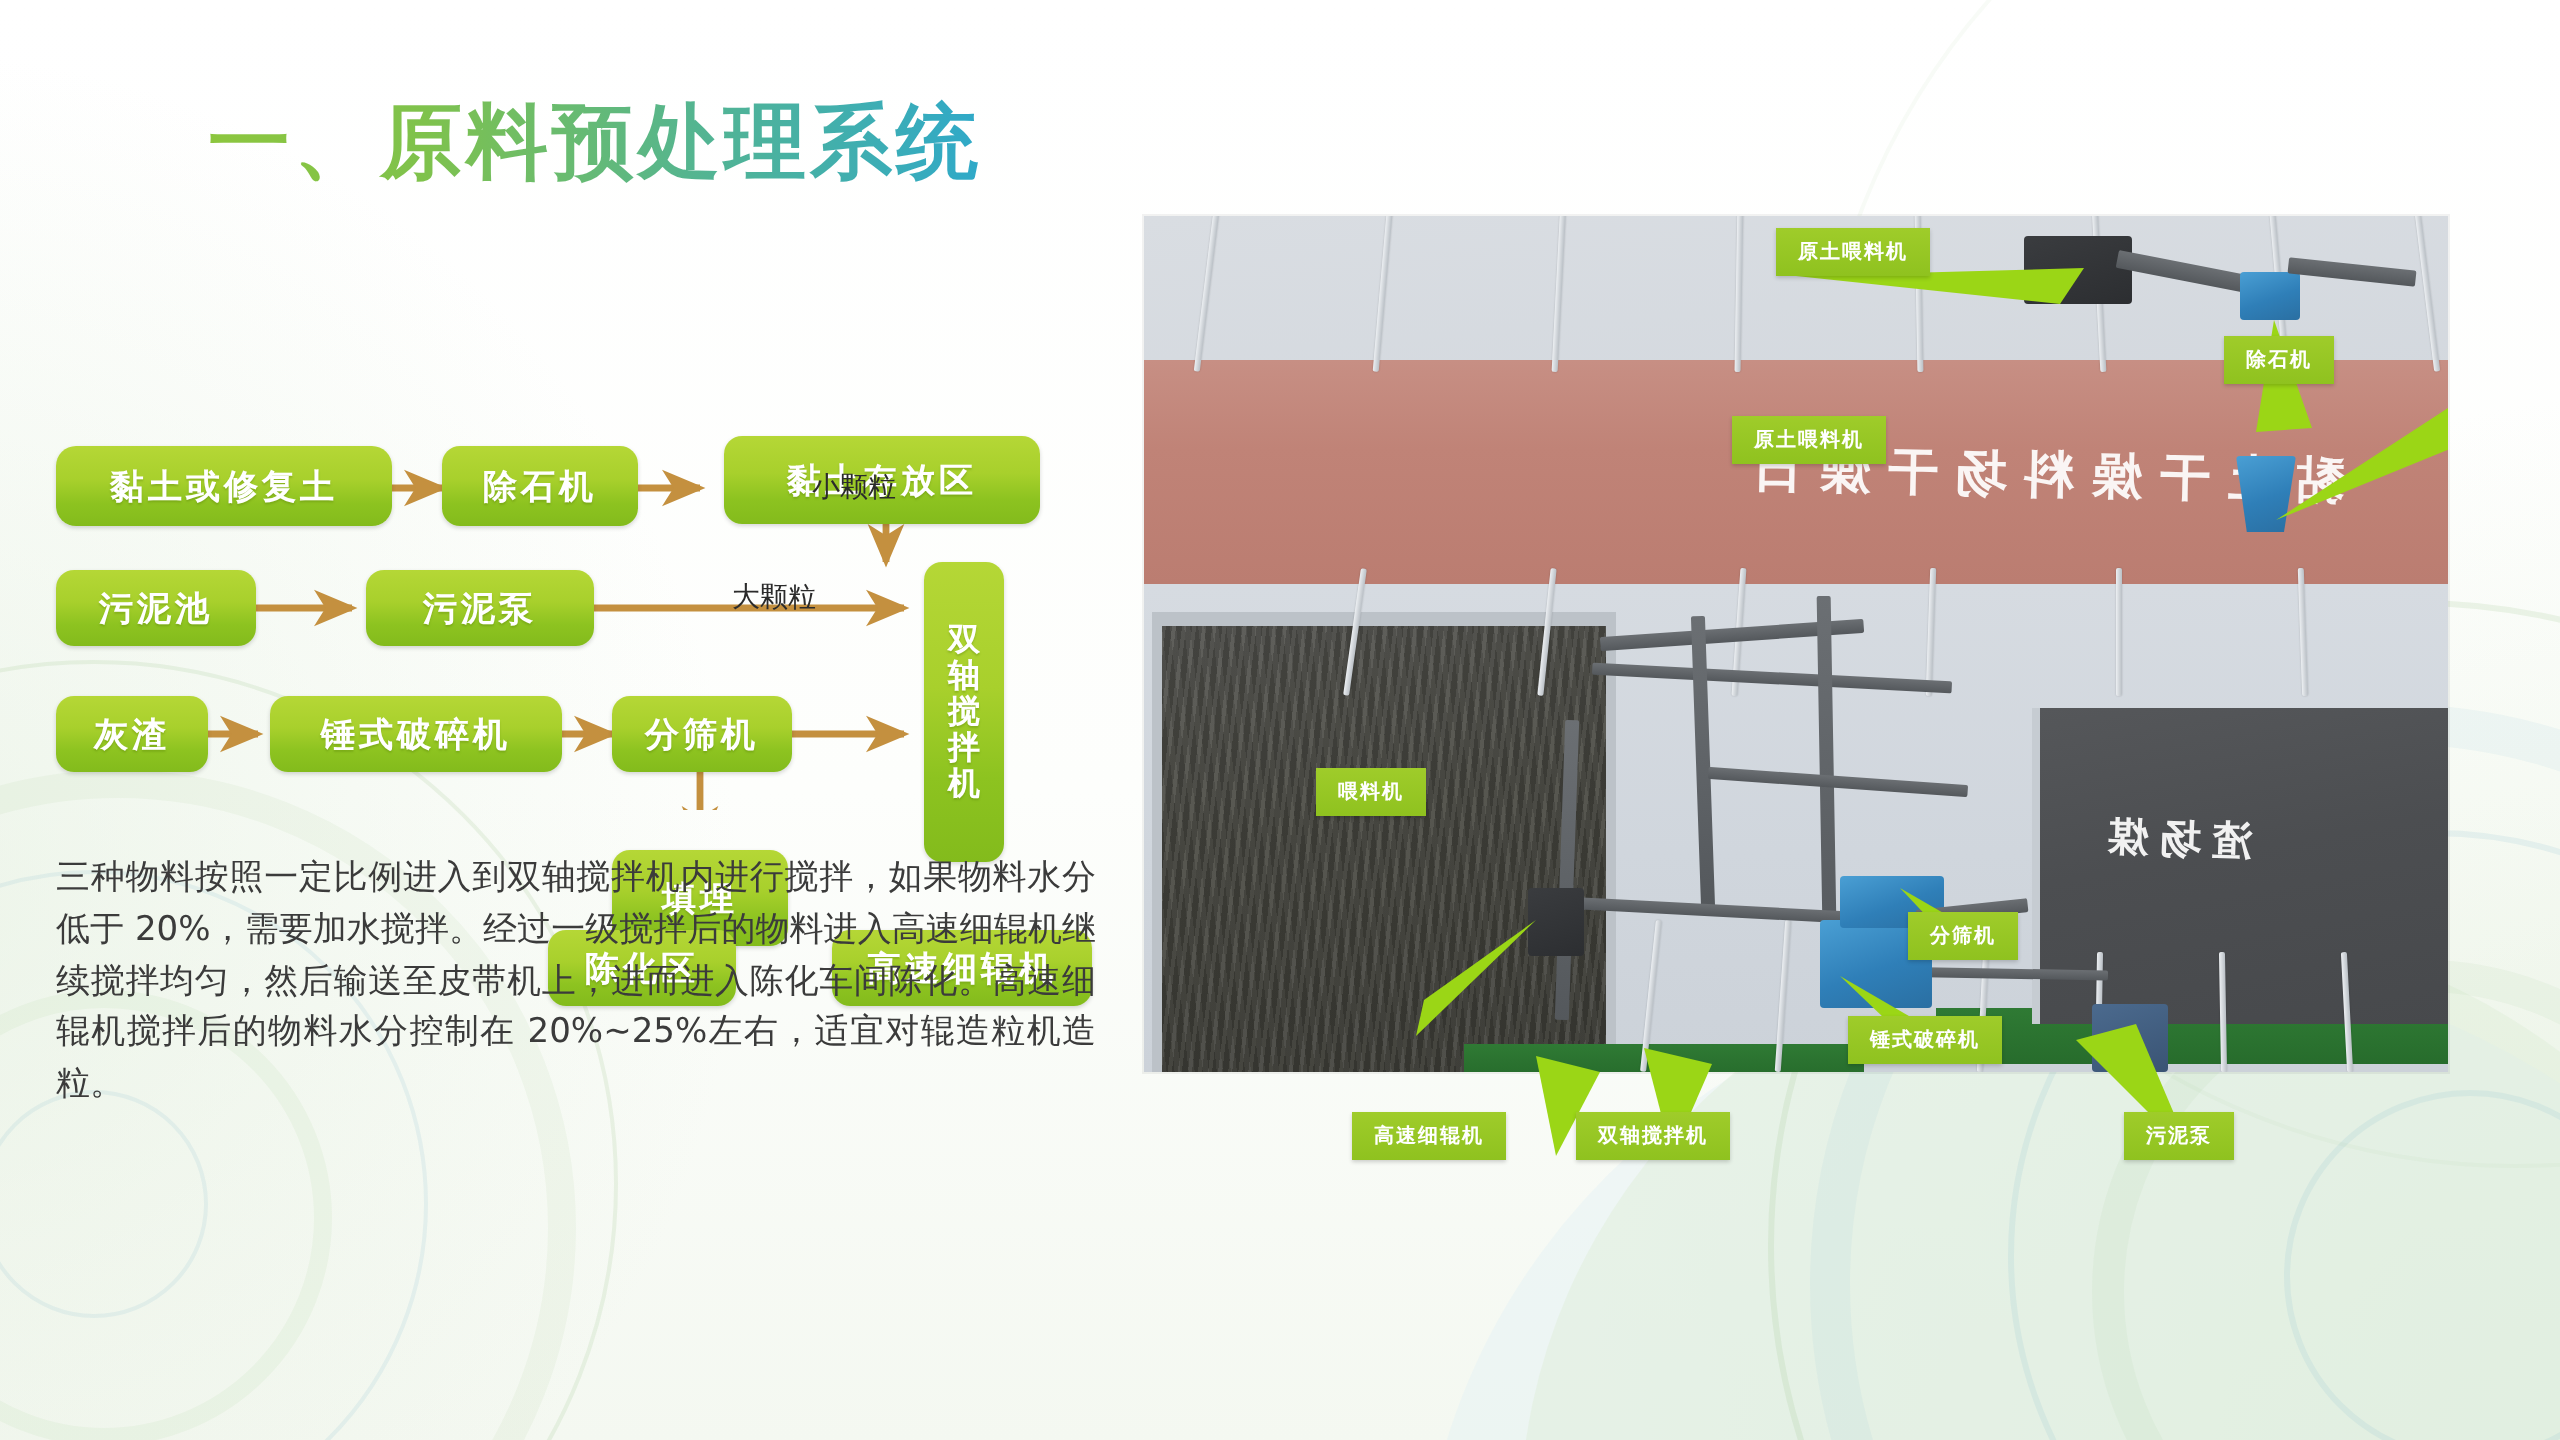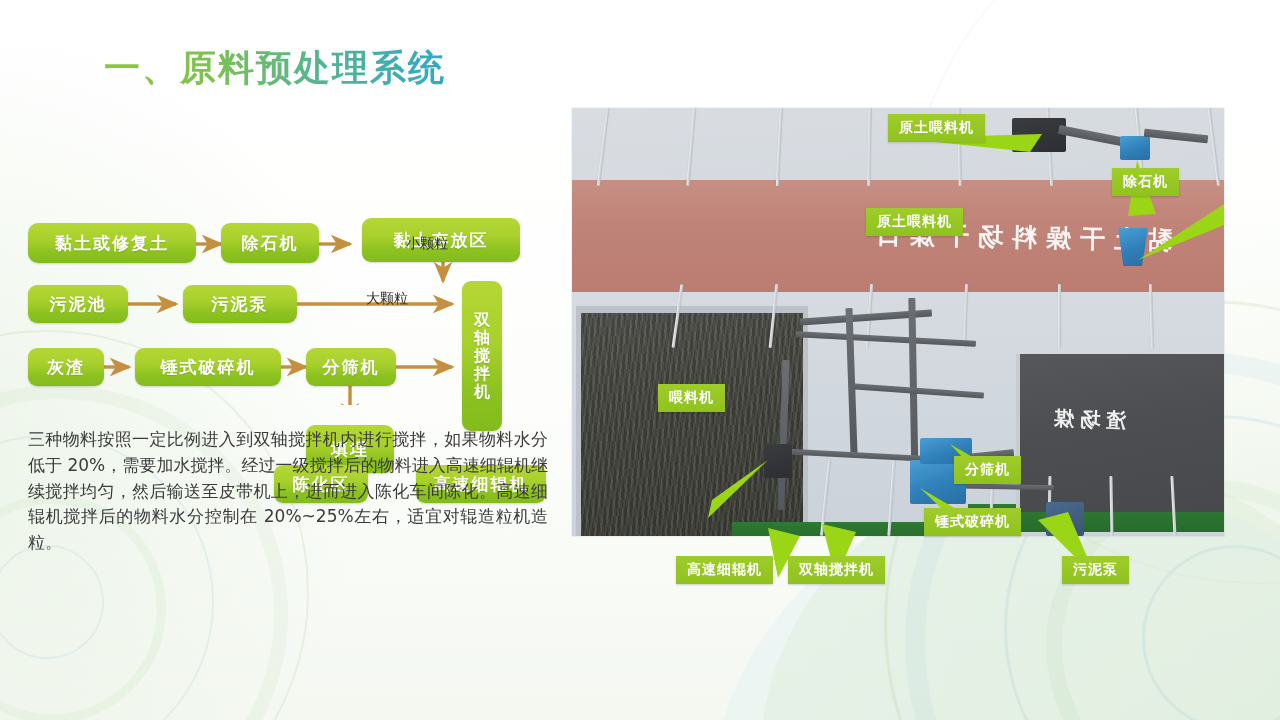--- a/index.html
+++ b/index.html
@@ -27,21 +27,21 @@
   .r8{width:420px;height:420px;right:-150px;top:415px;border-width:3px;}
   .r9{width:300px;height:300px;right:-98px;top:480px;border-width:16px;border-color:rgba(170,210,160,.10);}
   .r10{width:180px;height:180px;right:-48px;top:545px;border-width:3px;}
   .r11{width:700px;height:700px;right:-330px;top:-120px;border-width:2px;border-color:rgba(160,205,150,.08);}
   .swoosh{position:absolute;right:-120px;bottom:-170px;width:640px;height:430px;
           border-radius:50% 50% 0 0 / 70% 70% 0 0;background:rgba(222,238,216,.45);}
   .swoosh2{position:absolute;right:-150px;bottom:-230px;width:720px;height:470px;
           border-radius:50% 50% 0 0 / 70% 70% 0 0;background:rgba(226,240,244,.40);}
 
   
-  .title{position:absolute;left:104px;top:44px;font-size:36px;font-weight:bold;letter-spacing:2px;
+  .title{position:absolute;left:104px;top:44px;font-size:41px;font-weight:bold;letter-spacing:2px;
          background:linear-gradient(90deg,#8cc63e 0%,#7fc24c 28%,#55b58f 62%,#2fa9c9 100%);
          -webkit-background-clip:text;background-clip:text;color:transparent;
          -webkit-text-fill-color:transparent;z-index:5;white-space:nowrap;}
 
   
   .flow{position:absolute;left:0;top:105px;width:560px;height:300px;z-index:4;}
   .node{position:absolute;display:flex;align-items:center;justify-content:center;
         background:linear-gradient(180deg,#b5d736 0%,#a8d02c 42%,#8dc320 72%,#83bb1c 100%);
         border-radius:9px;color:#ffffff;font-family:"DejaVu Serif","Liberation Serif",serif;
         font-weight:bold;font-size:17px;letter-spacing:2px;
@@ -86,21 +86,21 @@
   .beam{position:absolute;background:linear-gradient(180deg,#6b6f73,#54585c);border-radius:1px;}
   .post{position:absolute;background:linear-gradient(90deg,#eceff2,#b9bfc5);width:3px;border-radius:1px;
         box-shadow:0 0 1px rgba(0,0,0,.2);}
   .mach{position:absolute;border-radius:2px;}
   .mach.blue{background:linear-gradient(160deg,#4a9fd4 0%,#2f7fb8 55%,#2a6fa2 100%);}
   .mach.dark{background:linear-gradient(160deg,#3a3c3f 0%,#2c2e31 100%);}
   .mach.navy{background:linear-gradient(160deg,#4b6a8e 0%,#3a5474 100%);}
 
   
   .callout{position:absolute;z-index:8;background:linear-gradient(180deg,#9fcc2a 0%,#8fc21f 100%);
-           color:#fff;font-size:14px;font-weight:bold;letter-spacing:1px;padding:5px 11px;
+           color:#fff;font-size:10px;font-weight:bold;letter-spacing:1px;padding:5px 11px;
            white-space:nowrap;font-family:"DejaVu Sans","Liberation Sans",sans-serif;
            box-shadow:0 1px 2px rgba(0,0,0,.18);}
 </style>
 </head>
 <body>
 
 <div class="bg">
   <div class="ring r1"></div>
   <div class="ring r2"></div>
   <div class="ring r3 b"></div>

